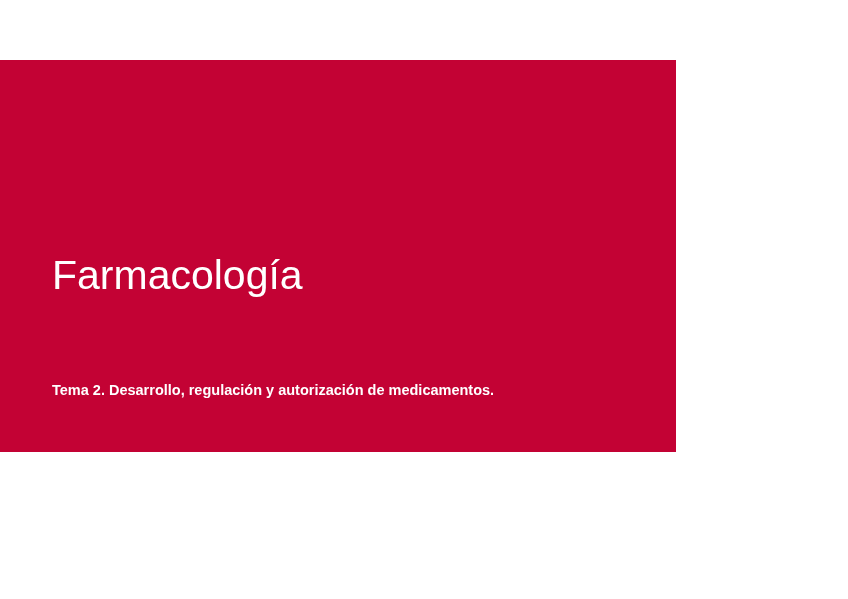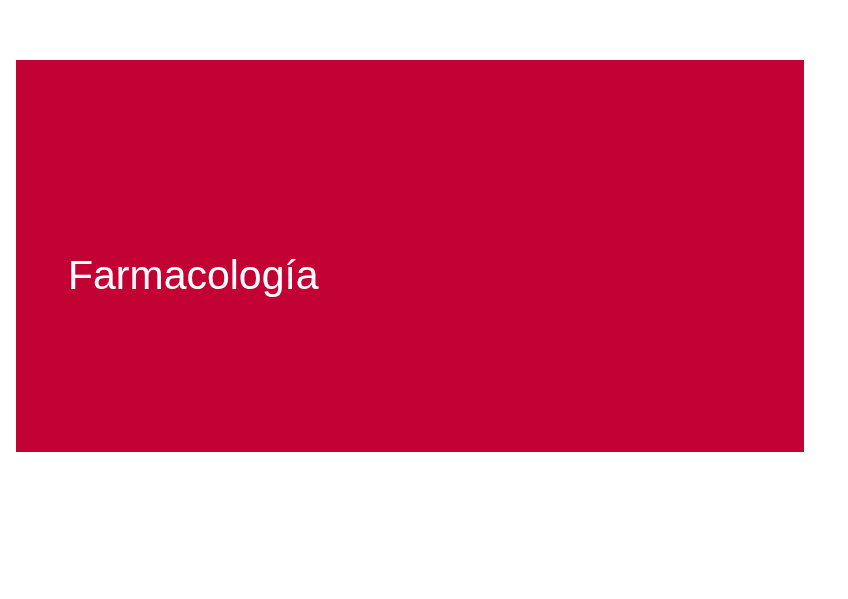--- a/index.html
+++ b/index.html
@@ -28,23 +28,23 @@
     left: 0;
     top: 0;
     width: 848px;
     height: 60px;
     background: #ffffff;
   }
 
   
   .red-banner {
     position: absolute;
-    left: 16px;
+    left: 0;
     top: 60px;
-    width: 788px;
+    width: 676px;
     height: 392px;
     background: #c30234;
   }
 
   .title {
     position: absolute;
     left: 52px;
     top: 192px;
     margin: 0;
     font-family: "Liberation Sans", sans-serif;
@@ -81,20 +81,21 @@
 </style>
 </head>
 <body>
 
 <div class="slide">
 
   <div class="top-margin"></div>
 
   <div class="red-banner">
     <h1 class="title">Farmacología</h1>
+    <p class="subtitle">Tema 2. Desarrollo, regulación y autorización de medicamentos.</p>
   </div>
 
   <div class="footer">
 
     
 
     
 
     
     

